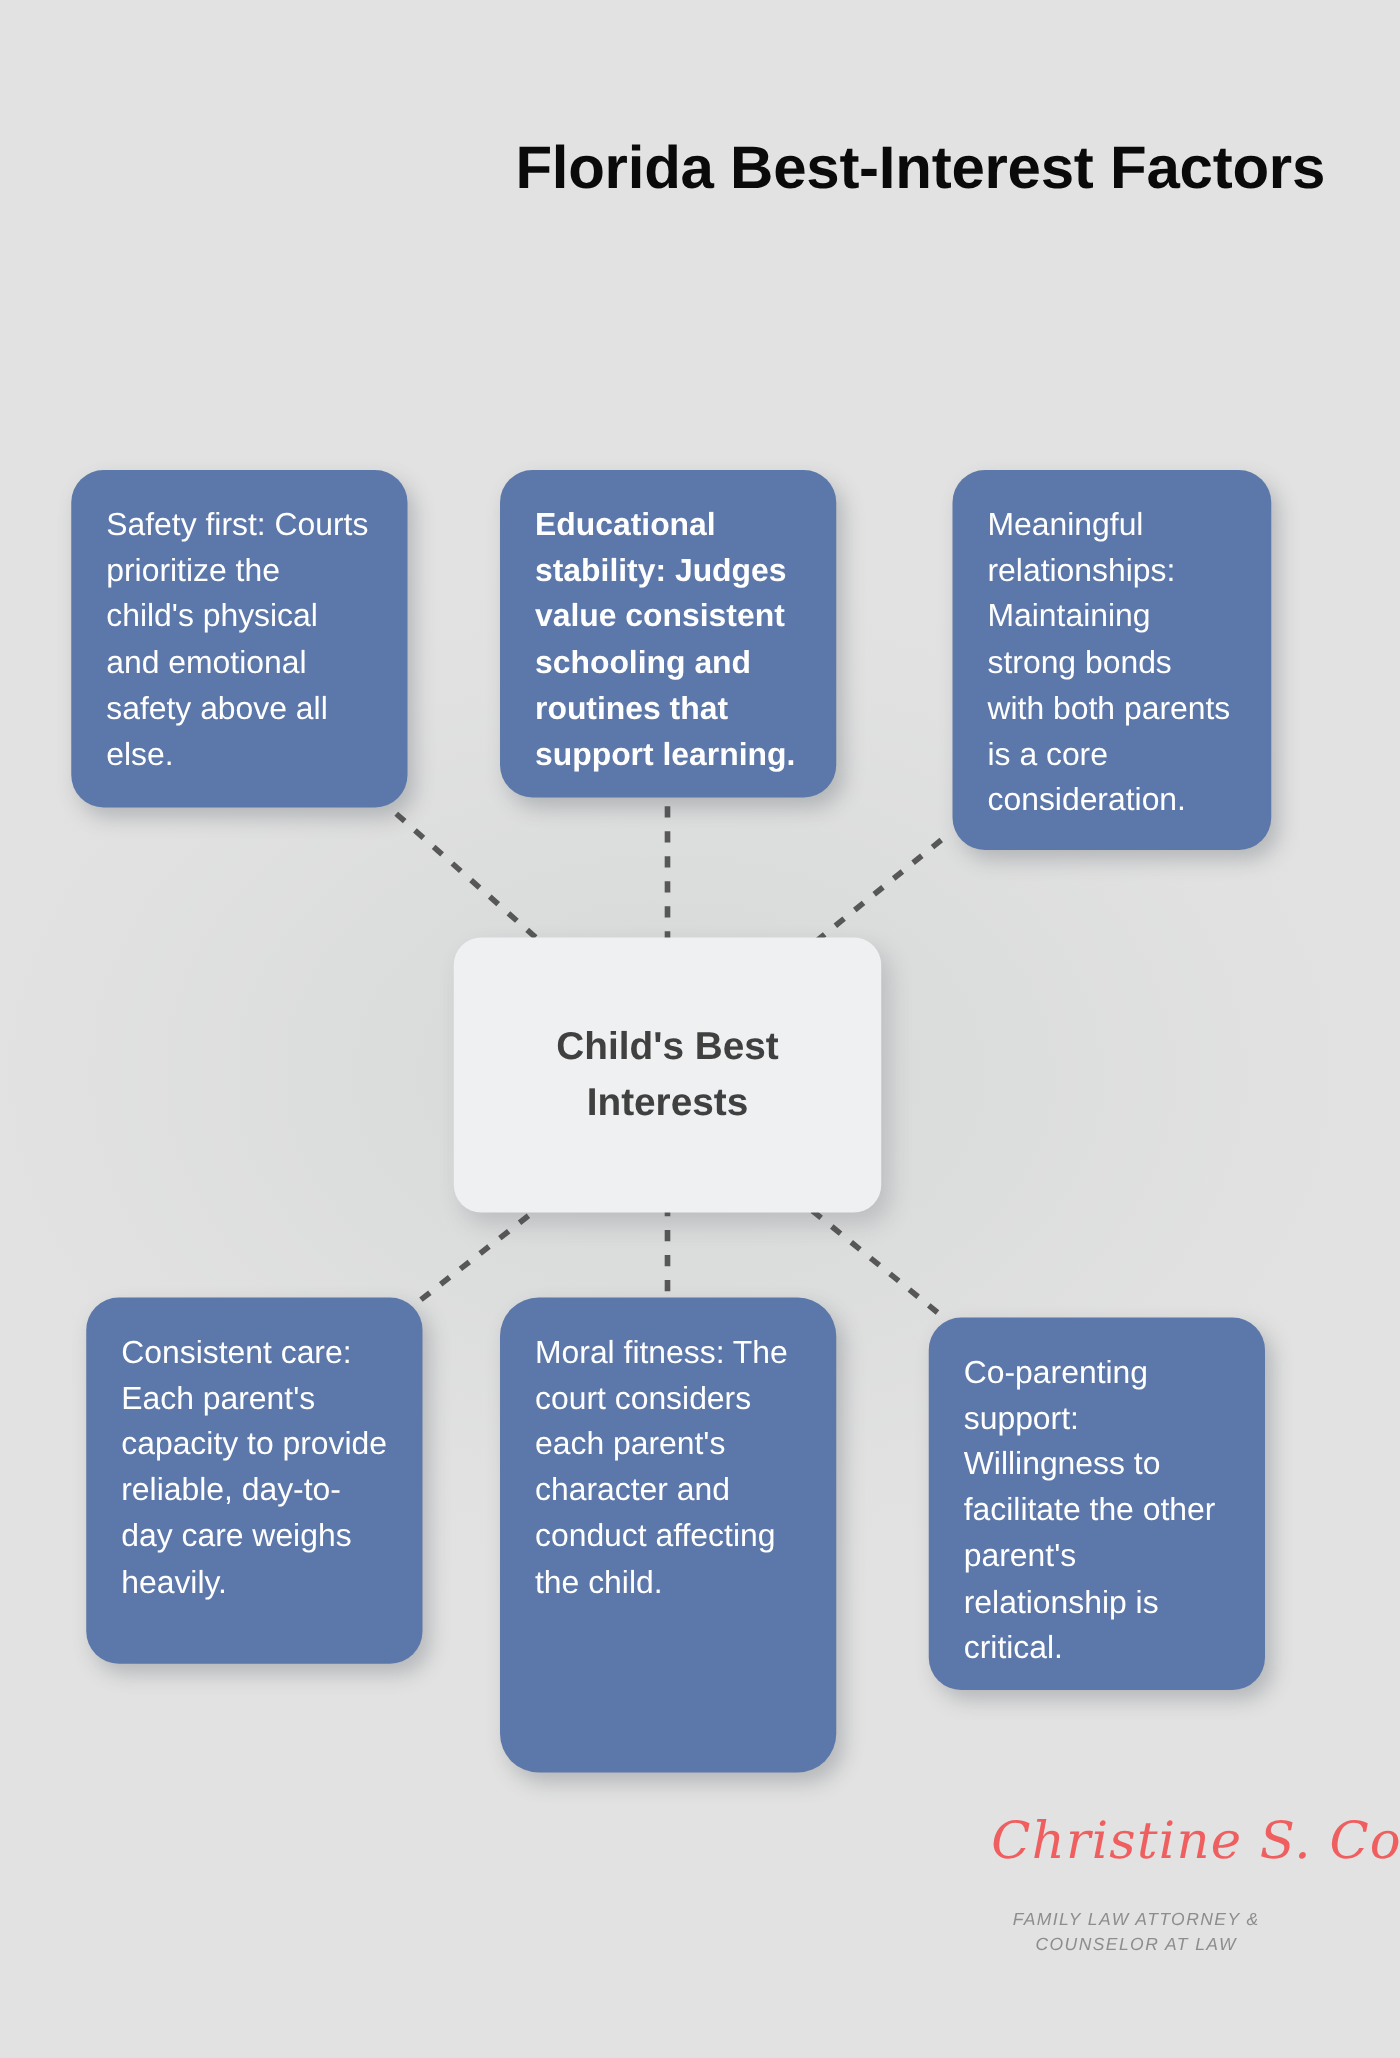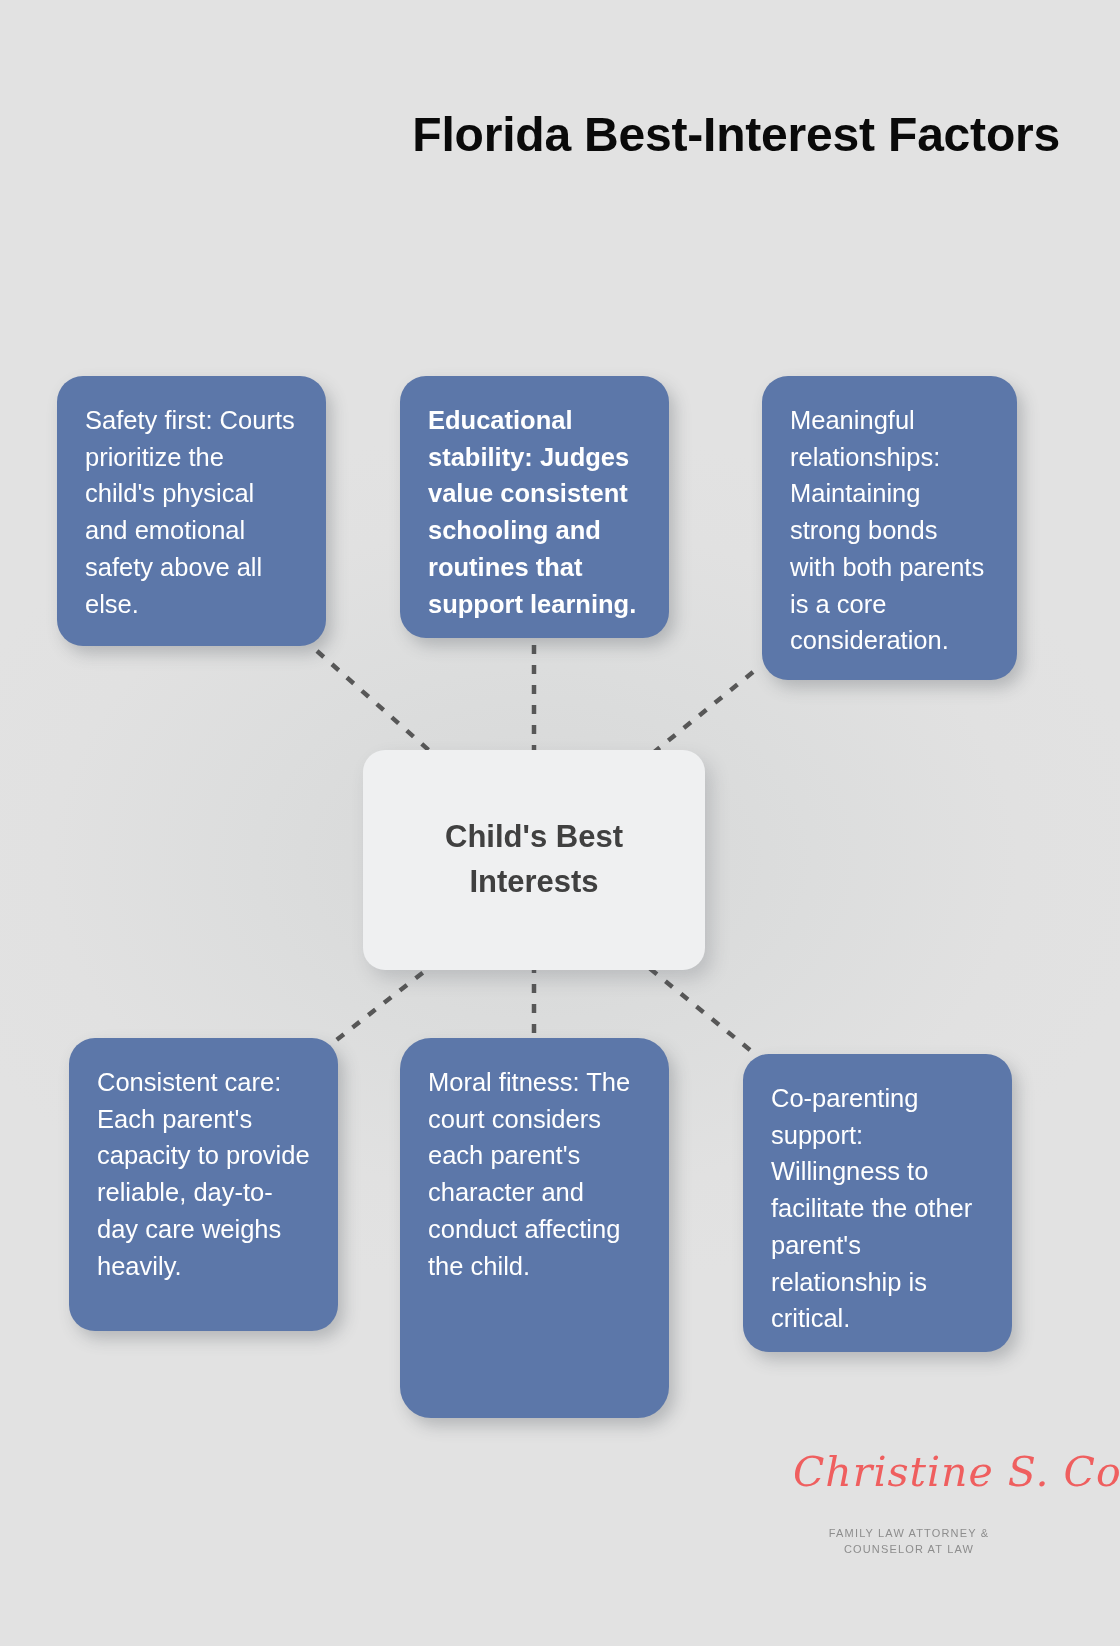--- a/index.html
+++ b/index.html
@@ -116,23 +116,24 @@
     white-space: nowrap;
     letter-spacing: 1px;
   }
   .logo-tagline {
     position: absolute;
     left: 0;
     top: 78px;
     width: 232px;
     text-align: center;
     color: #8d8d8d;
-    font-size: 11px;
+    font-size: 14px;
     line-height: 1.42;
     letter-spacing: 1.15px;
+    font-style: italic;
   }
   .logo-tagline .ln { display: block; }
 </style>
 </head>
 <body>
 
 <div id="canvas">
 
   <div class="title">
     <span class="ln">Florida Best-Interest Factors</span>

